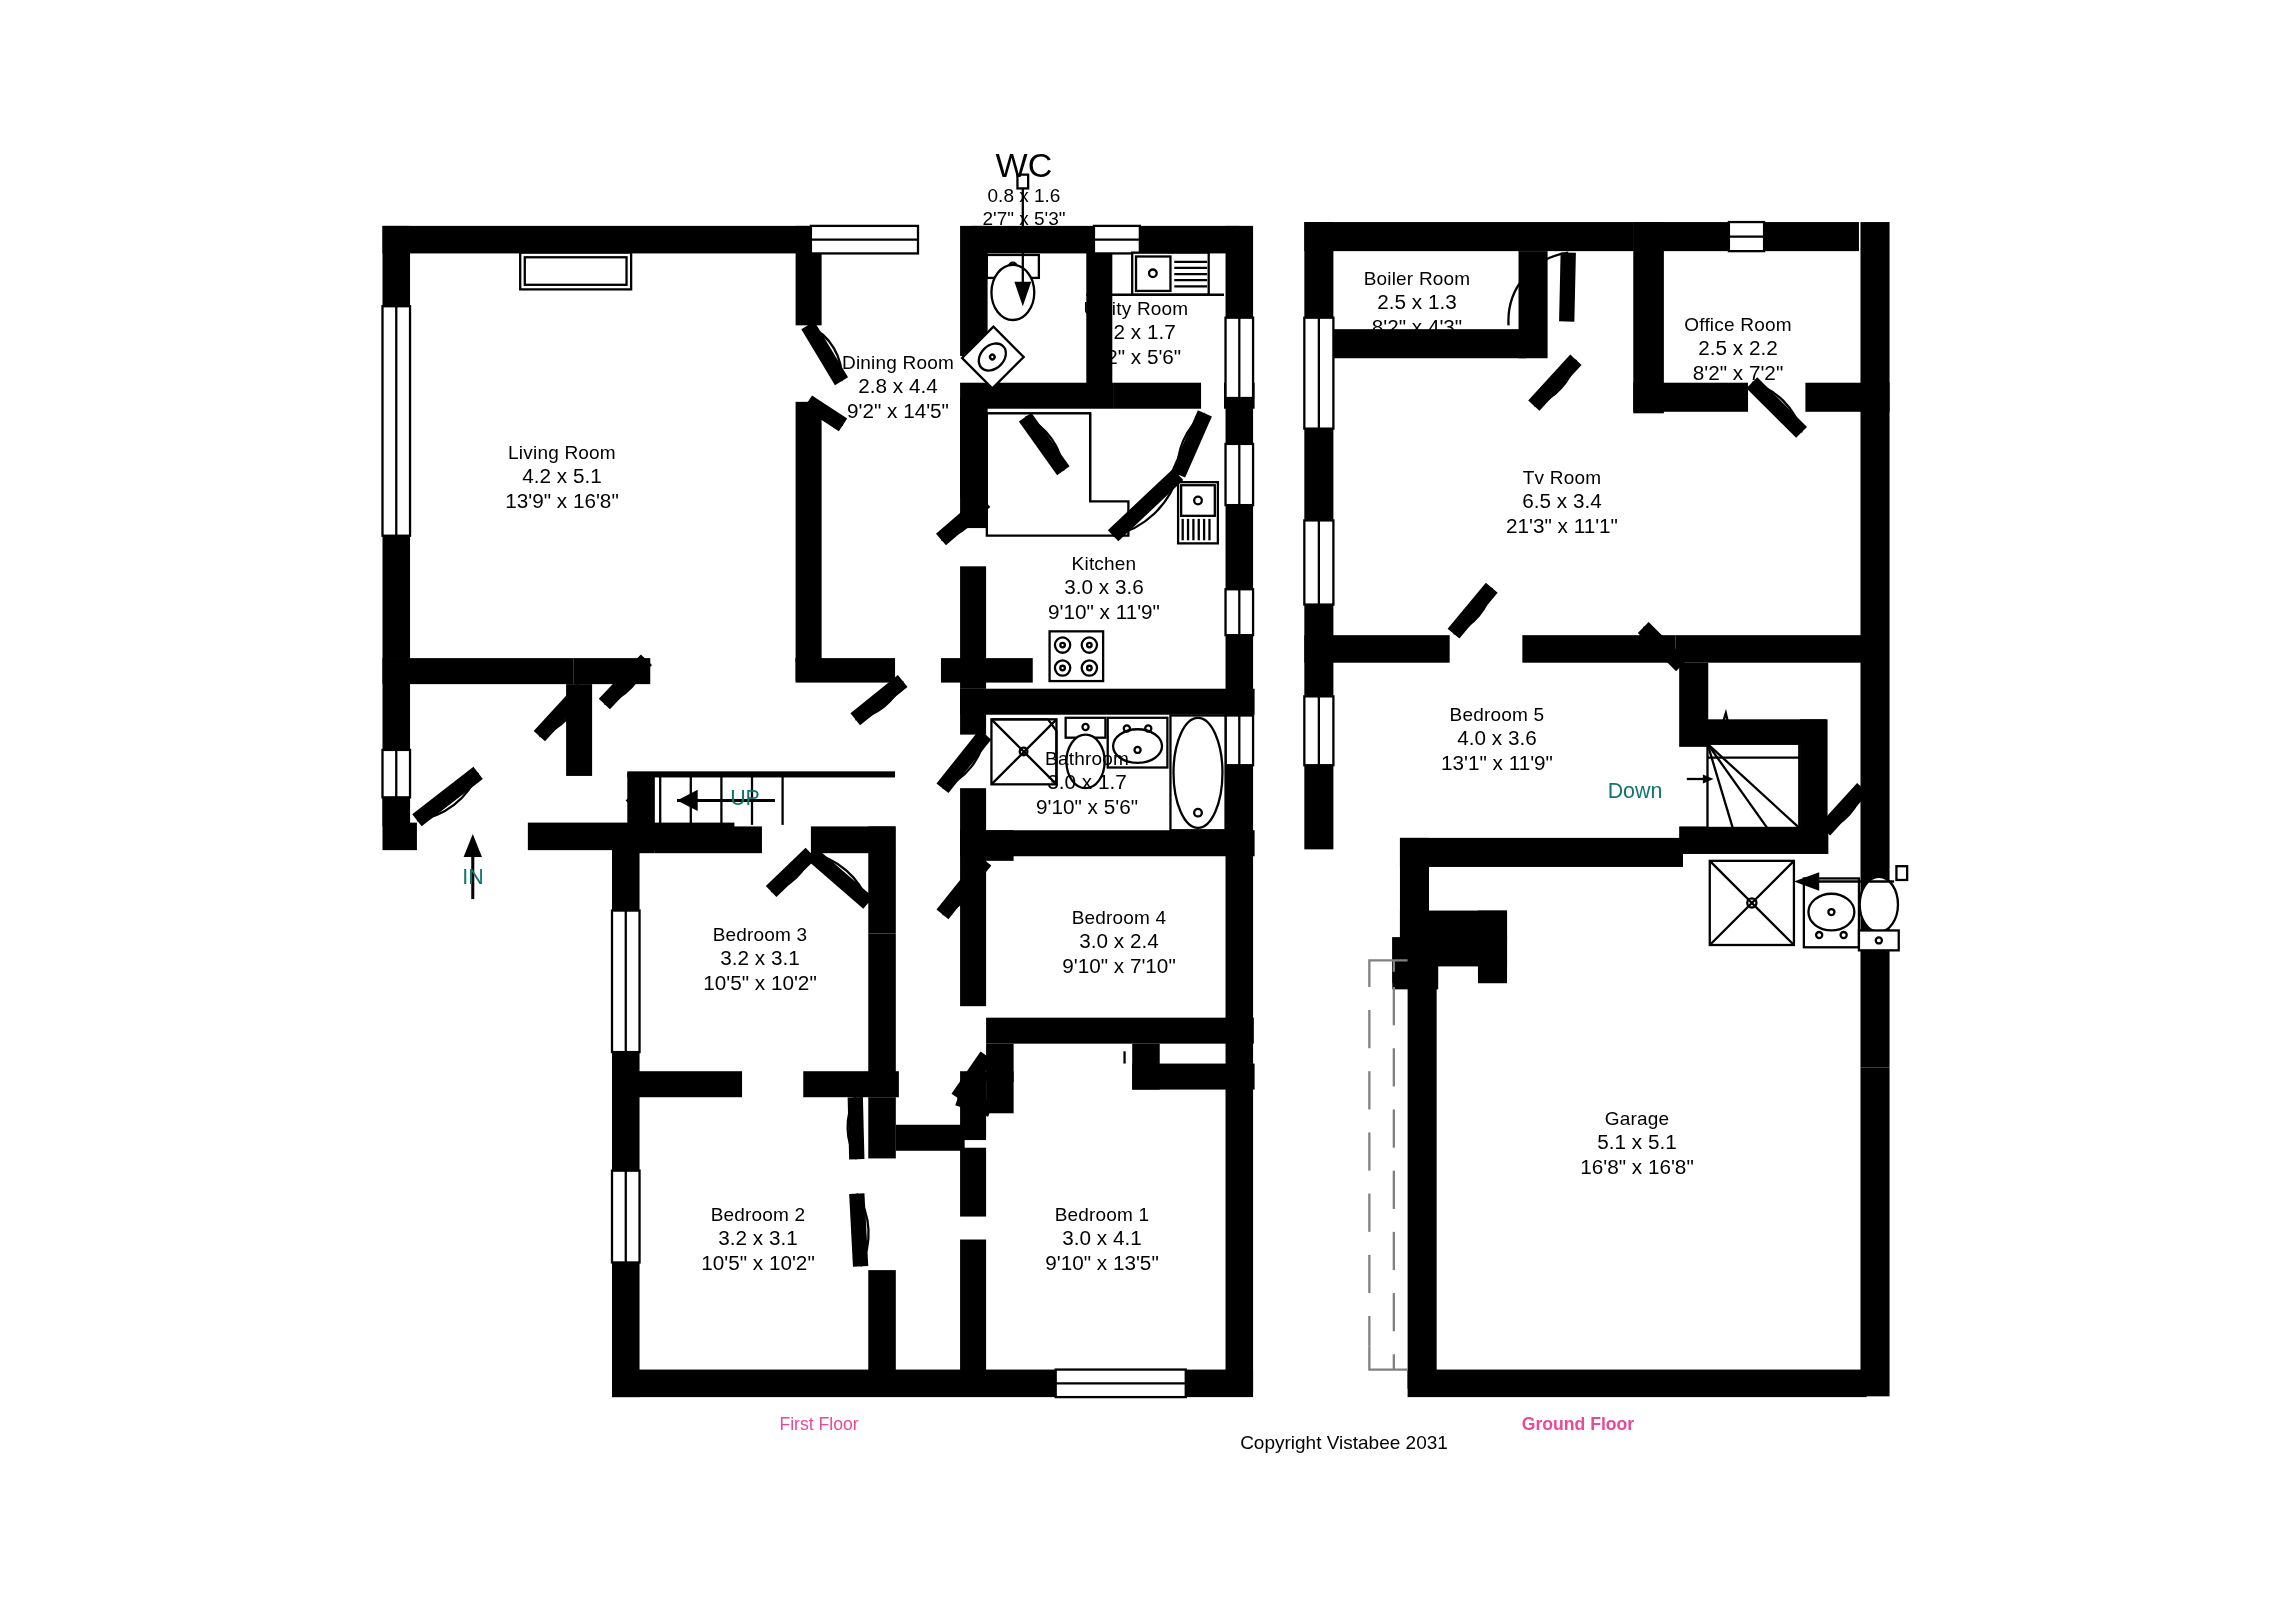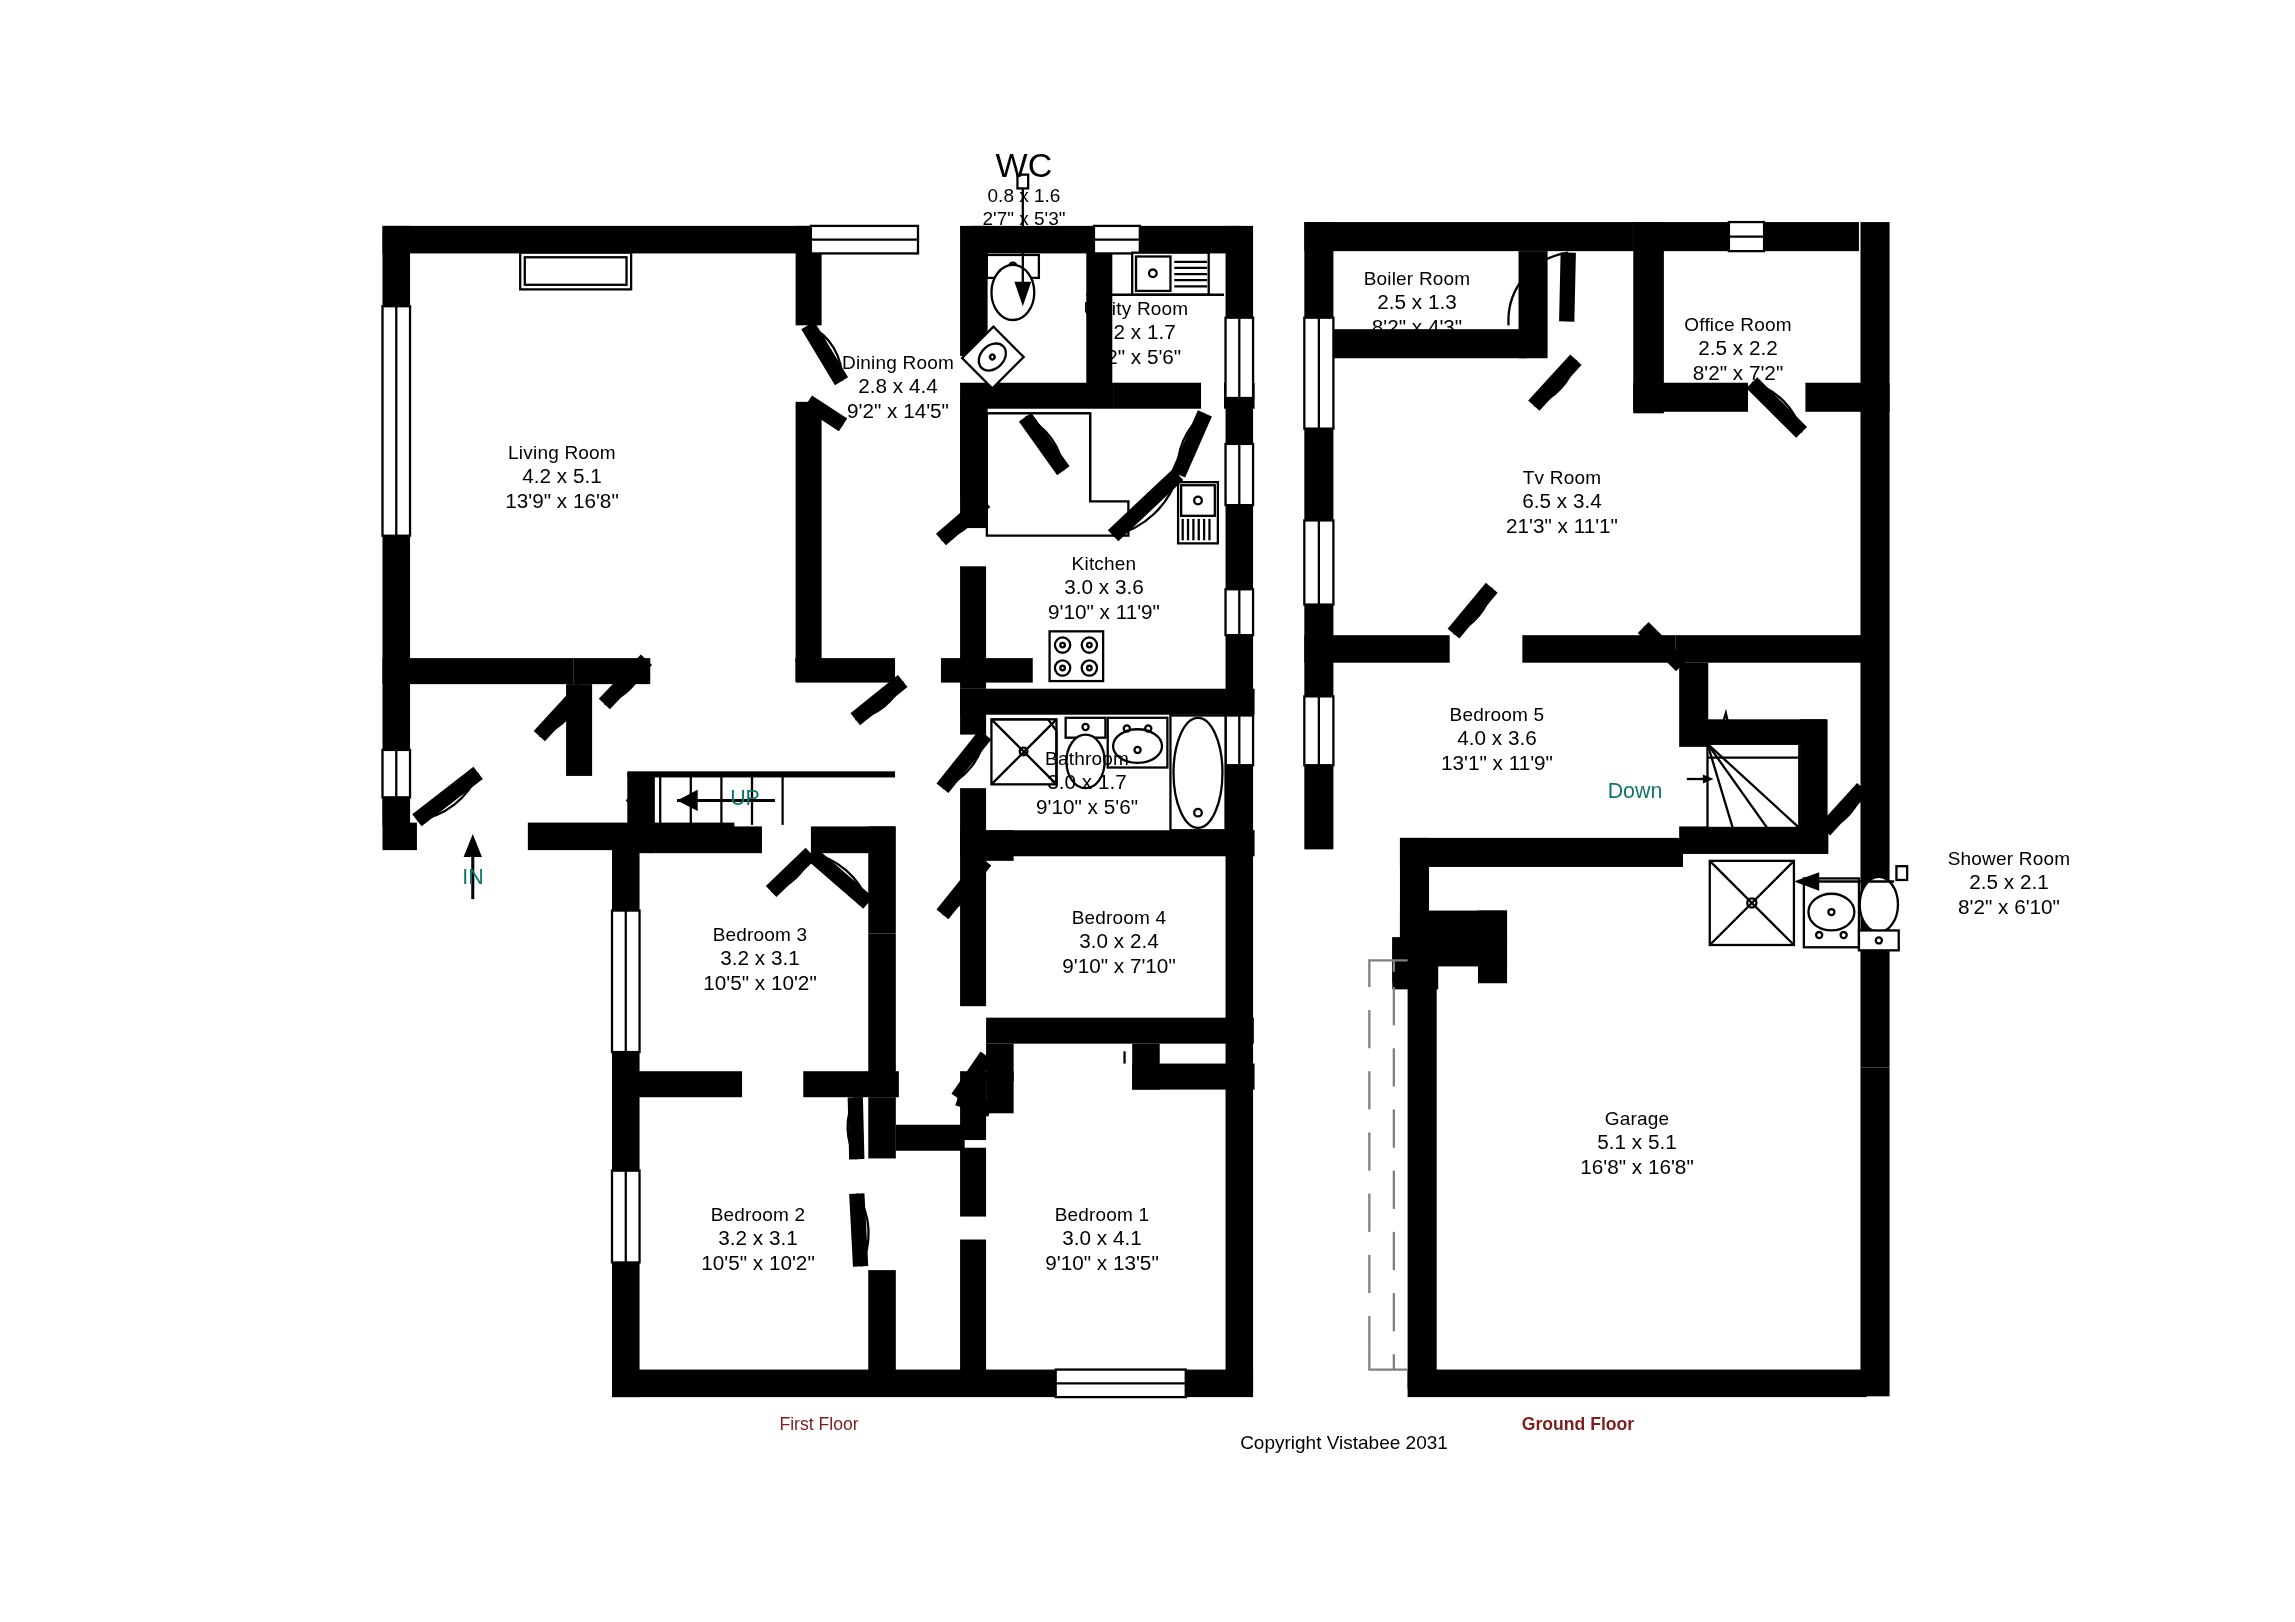--- a/index.html
+++ b/index.html
@@ -40,21 +40,21 @@
   .lbl .rdim {
     display: block;
     font-size: 20.7px;
     font-weight: 400;
   }
   .lbl.small .rname { font-size: 34px; }
   .lbl.small .rdim  { font-size: 19px; }
   .floorlbl {
     position: absolute;
     font-size: 17.6px;
-    color: #7f1d1d;
+    color: #ec4899;
     white-space: nowrap;
     transform: translateX(-50%);
     text-align: right;
   }
   .copy {
     position: absolute;
     font-size: 19px;
     color: #000000;
     white-space: nowrap;
     transform: translateX(-50%);
@@ -611,25 +611,20 @@
   </div>
 
   <div class="lbl" style="left:1497px; top:704px;">
     <span class="rname">Bedroom 5</span>
     <span class="rdim">4.0 x 3.6</span>
     <span class="rdim">13'1" x 11'9"</span>
   </div>
 
   <div class="dirlbl" style="left:1635px; top:779px;">Down</div>
 
-  <div class="lbl" style="left:2009px; top:848px;">
-    <span class="rname">Shower Room</span>
-    <span class="rdim">2.5 x 2.1</span>
-    <span class="rdim">8'2" x 6'10"</span>
-  </div>
 
   <div class="lbl" style="left:1637px; top:1108px;">
     <span class="rname">Garage</span>
     <span class="rdim">5.1 x 5.1</span>
     <span class="rdim">16'8" x 16'8"</span>
   </div>
 
   <div class="floorlbl" style="left:819px; top:1414px;">First Floor</div>
   <div class="floorlbl" style="left:1578px; top:1414px;font-weight:bold;">Ground Floor</div>
   <div class="copy" style="left:1344px; top:1432px;">Copyright Vistabee 2031</div>

